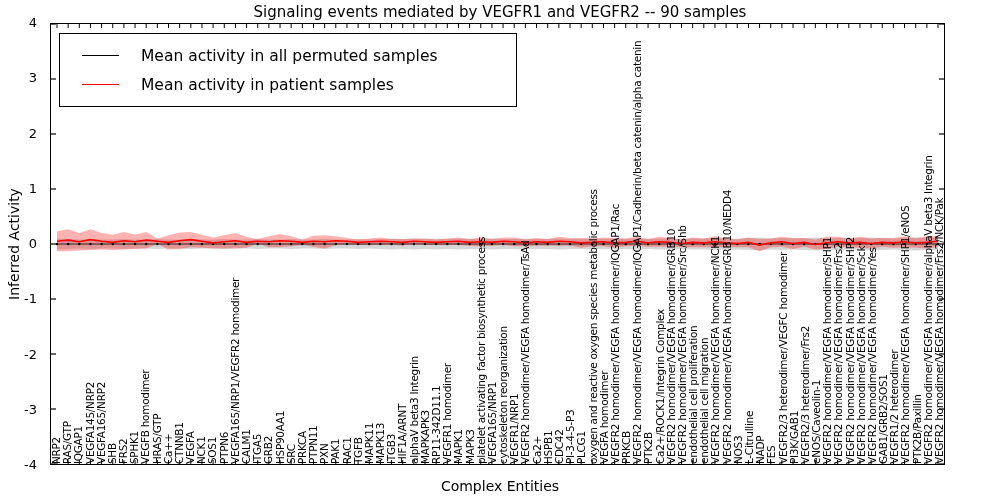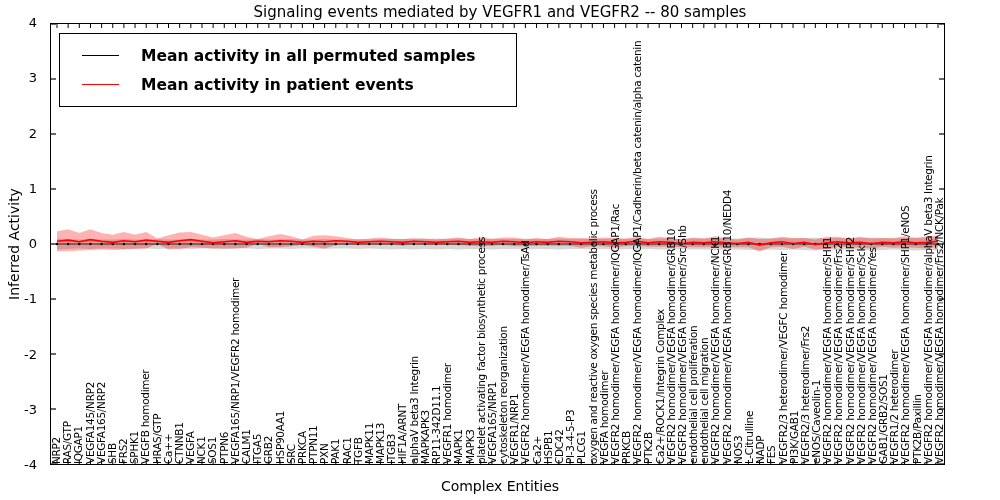--- a/index.html
+++ b/index.html
@@ -15,28 +15,28 @@
   .y-tick-labels{position:absolute;left:0;top:23px;width:45px;height:442px;}
   .ytick{position:absolute;right:8px;font-size:13px;}
   .x-tick-labels{position:absolute;left:50px;top:23px;width:895px;height:442px;pointer-events:none;z-index:3;}
   .xtick{position:absolute;bottom:1px;transform-origin:0 100%;transform:rotate(-90deg);
          font-size:10.5px;line-height:10px;white-space:nowrap;letter-spacing:-0.3px;}
   .legend{position:absolute;left:59px;top:33px;width:458px;border:1.2px solid #000;
           background:#fff;box-sizing:border-box;padding:7px 10px;z-index:5;}
   .legend-row{display:flex;align-items:center;height:29px;}
   .legend-swatch{display:inline-block;width:37px;height:0;border-top:1.6px solid #000;
                  margin:0 22px 0 12px;flex:none;}
-  .legend-label{font-size:15.5px;font-weight:bold;}
+  .legend-label{font-size:15.5px;}
 </style>
 </head>
 <body>
 
 <div class="figure">
 
-  <div class="title">Signaling events mediated by VEGFR1 and VEGFR2 -- 80 samples</div>
+  <div class="title">Signaling events mediated by VEGFR1 and VEGFR2 -- 90 samples</div>
 
   <div class="ylabel">Inferred Activity</div>
 
   <div class="y-tick-labels">
       <span class="ytick" style="top: -8px;">4</span>
       <span class="ytick" style="top: 47.25px;">3</span>
       <span class="ytick" style="top: 102.5px;">2</span>
       <span class="ytick" style="top: 157.75px;">1</span>
       <span class="ytick" style="top: 213px;">0</span>
       <span class="ytick" style="top: 268.25px;">-1</span>
@@ -395,19 +395,19 @@
       <span class="xtick" style="left: 894px;">VEGFR2 homodimer/VEGFA homodimer/Frs2/NCK/Pak</span>
     </div>
 
   <div class="legend">
     <div class="legend-row">
       <span class="legend-swatch" style="border-top-color: rgb(0, 0, 0);"></span>
       <span class="legend-label">Mean activity in all permuted samples</span>
     </div>
     <div class="legend-row">
       <span class="legend-swatch" style="border-top-color: rgb(255, 0, 0);"></span>
-      <span class="legend-label">Mean activity in patient events</span>
+      <span class="legend-label">Mean activity in patient samples</span>
     </div>
   </div>
 
   <div class="xlabel">Complex Entities</div>
 
 </div>
 
 </body></html>

